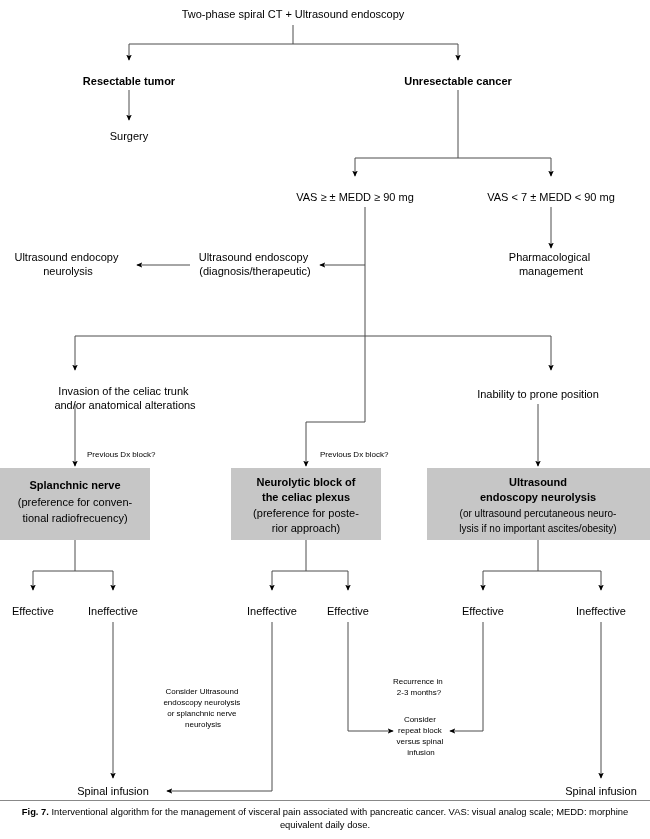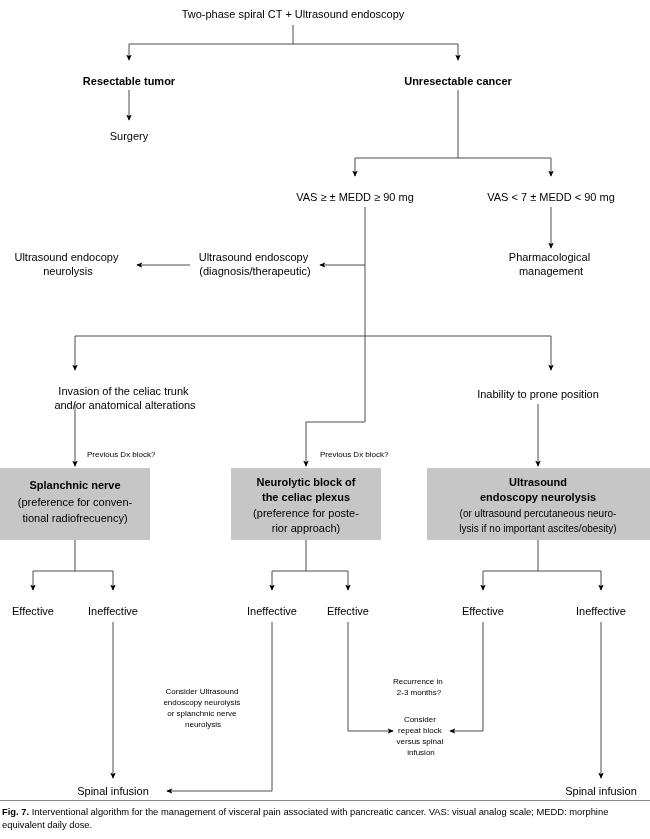--- a/index.html
+++ b/index.html
@@ -18,20 +18,21 @@
   .bold{font-weight:bold;}
   .boxfill{fill:#c6c6c6;stroke:none;}
   .ln{stroke:#4d4d4d;stroke-width:1;fill:none;}
   .capwrap{
     position:absolute;left:0;top:800px;width:650px;
   }
   .caprule{width:650px;height:1px;background:#888;margin:0 0 5px 0;}
   .caption{
     font-size:9.4px;line-height:12.6px;padding:0 2px;
     font-family:"Liberation Sans","DejaVu Sans",sans-serif;
+    text-align:center;
   }
   .caption .figno{font-weight:bold;}
 </style>
 </head>
 <body>
 
 <div id="figure">
 
   <svg id="flow" viewBox="0 0 650 800">
     <defs>

